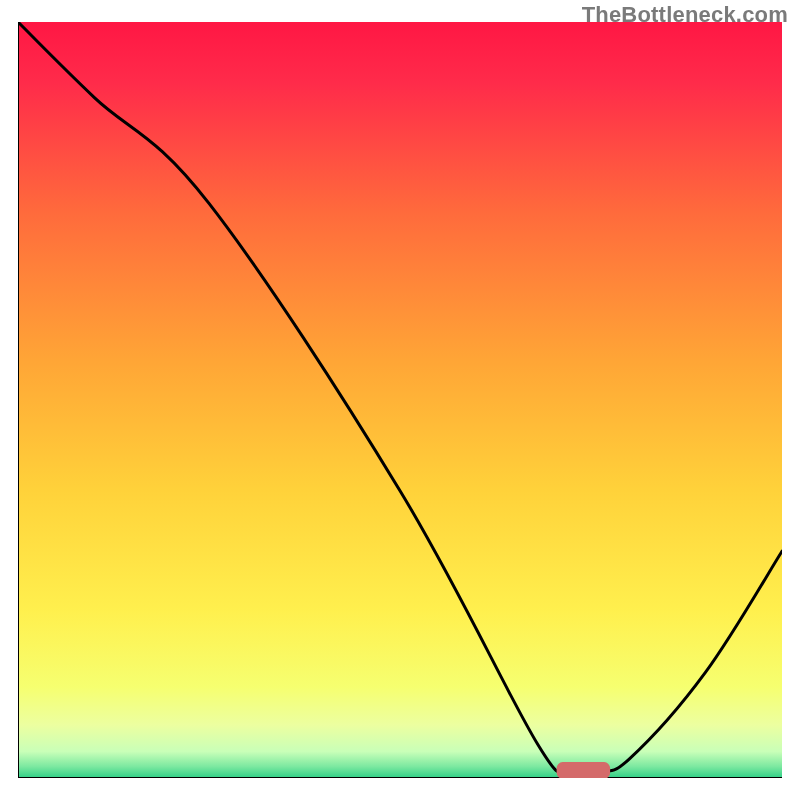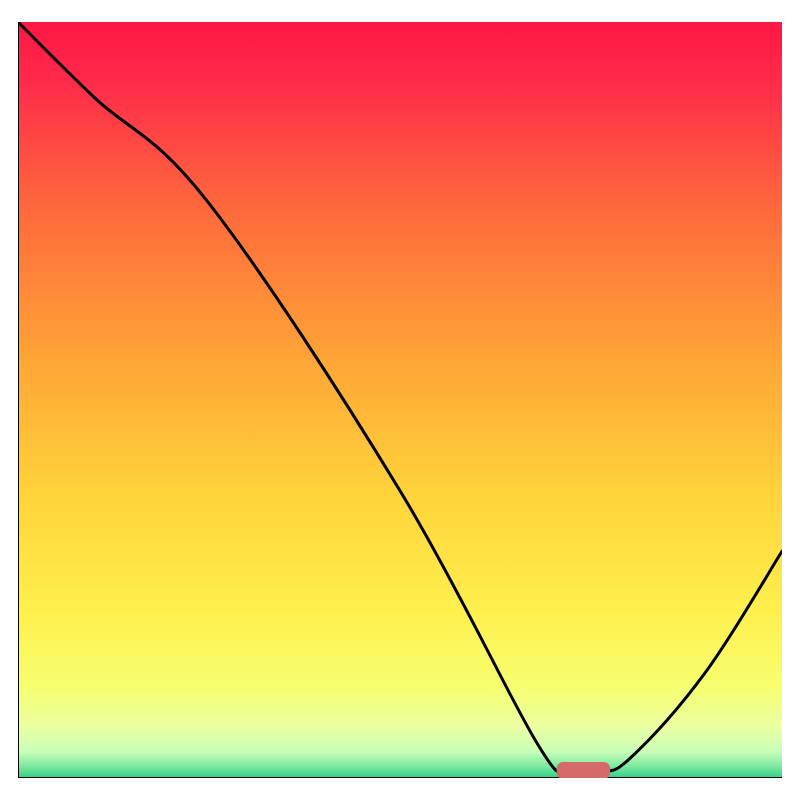--- a/index.html
+++ b/index.html
@@ -35,20 +35,21 @@
   }
   .plot svg {
     display: block;
     width: 100%;
     height: 100%;
   }
 </style>
 </head>
 <body>
 <div class="container">
+  <div class="watermark">TheBottleneck.com</div>
 
   <div class="plot">
     <svg id="chart-svg" viewBox="0 0 764 756" preserveAspectRatio="none">
       <defs>
         <linearGradient id="bg-grad" x1="0" y1="0" x2="0" y2="1">
 
         <stop offset="0%" stop-color="#ff1744"></stop>
             <stop offset="8%" stop-color="#ff2b4a"></stop>
             <stop offset="25%" stop-color="#ff6a3c"></stop>
             <stop offset="45%" stop-color="#ffa636"></stop>

